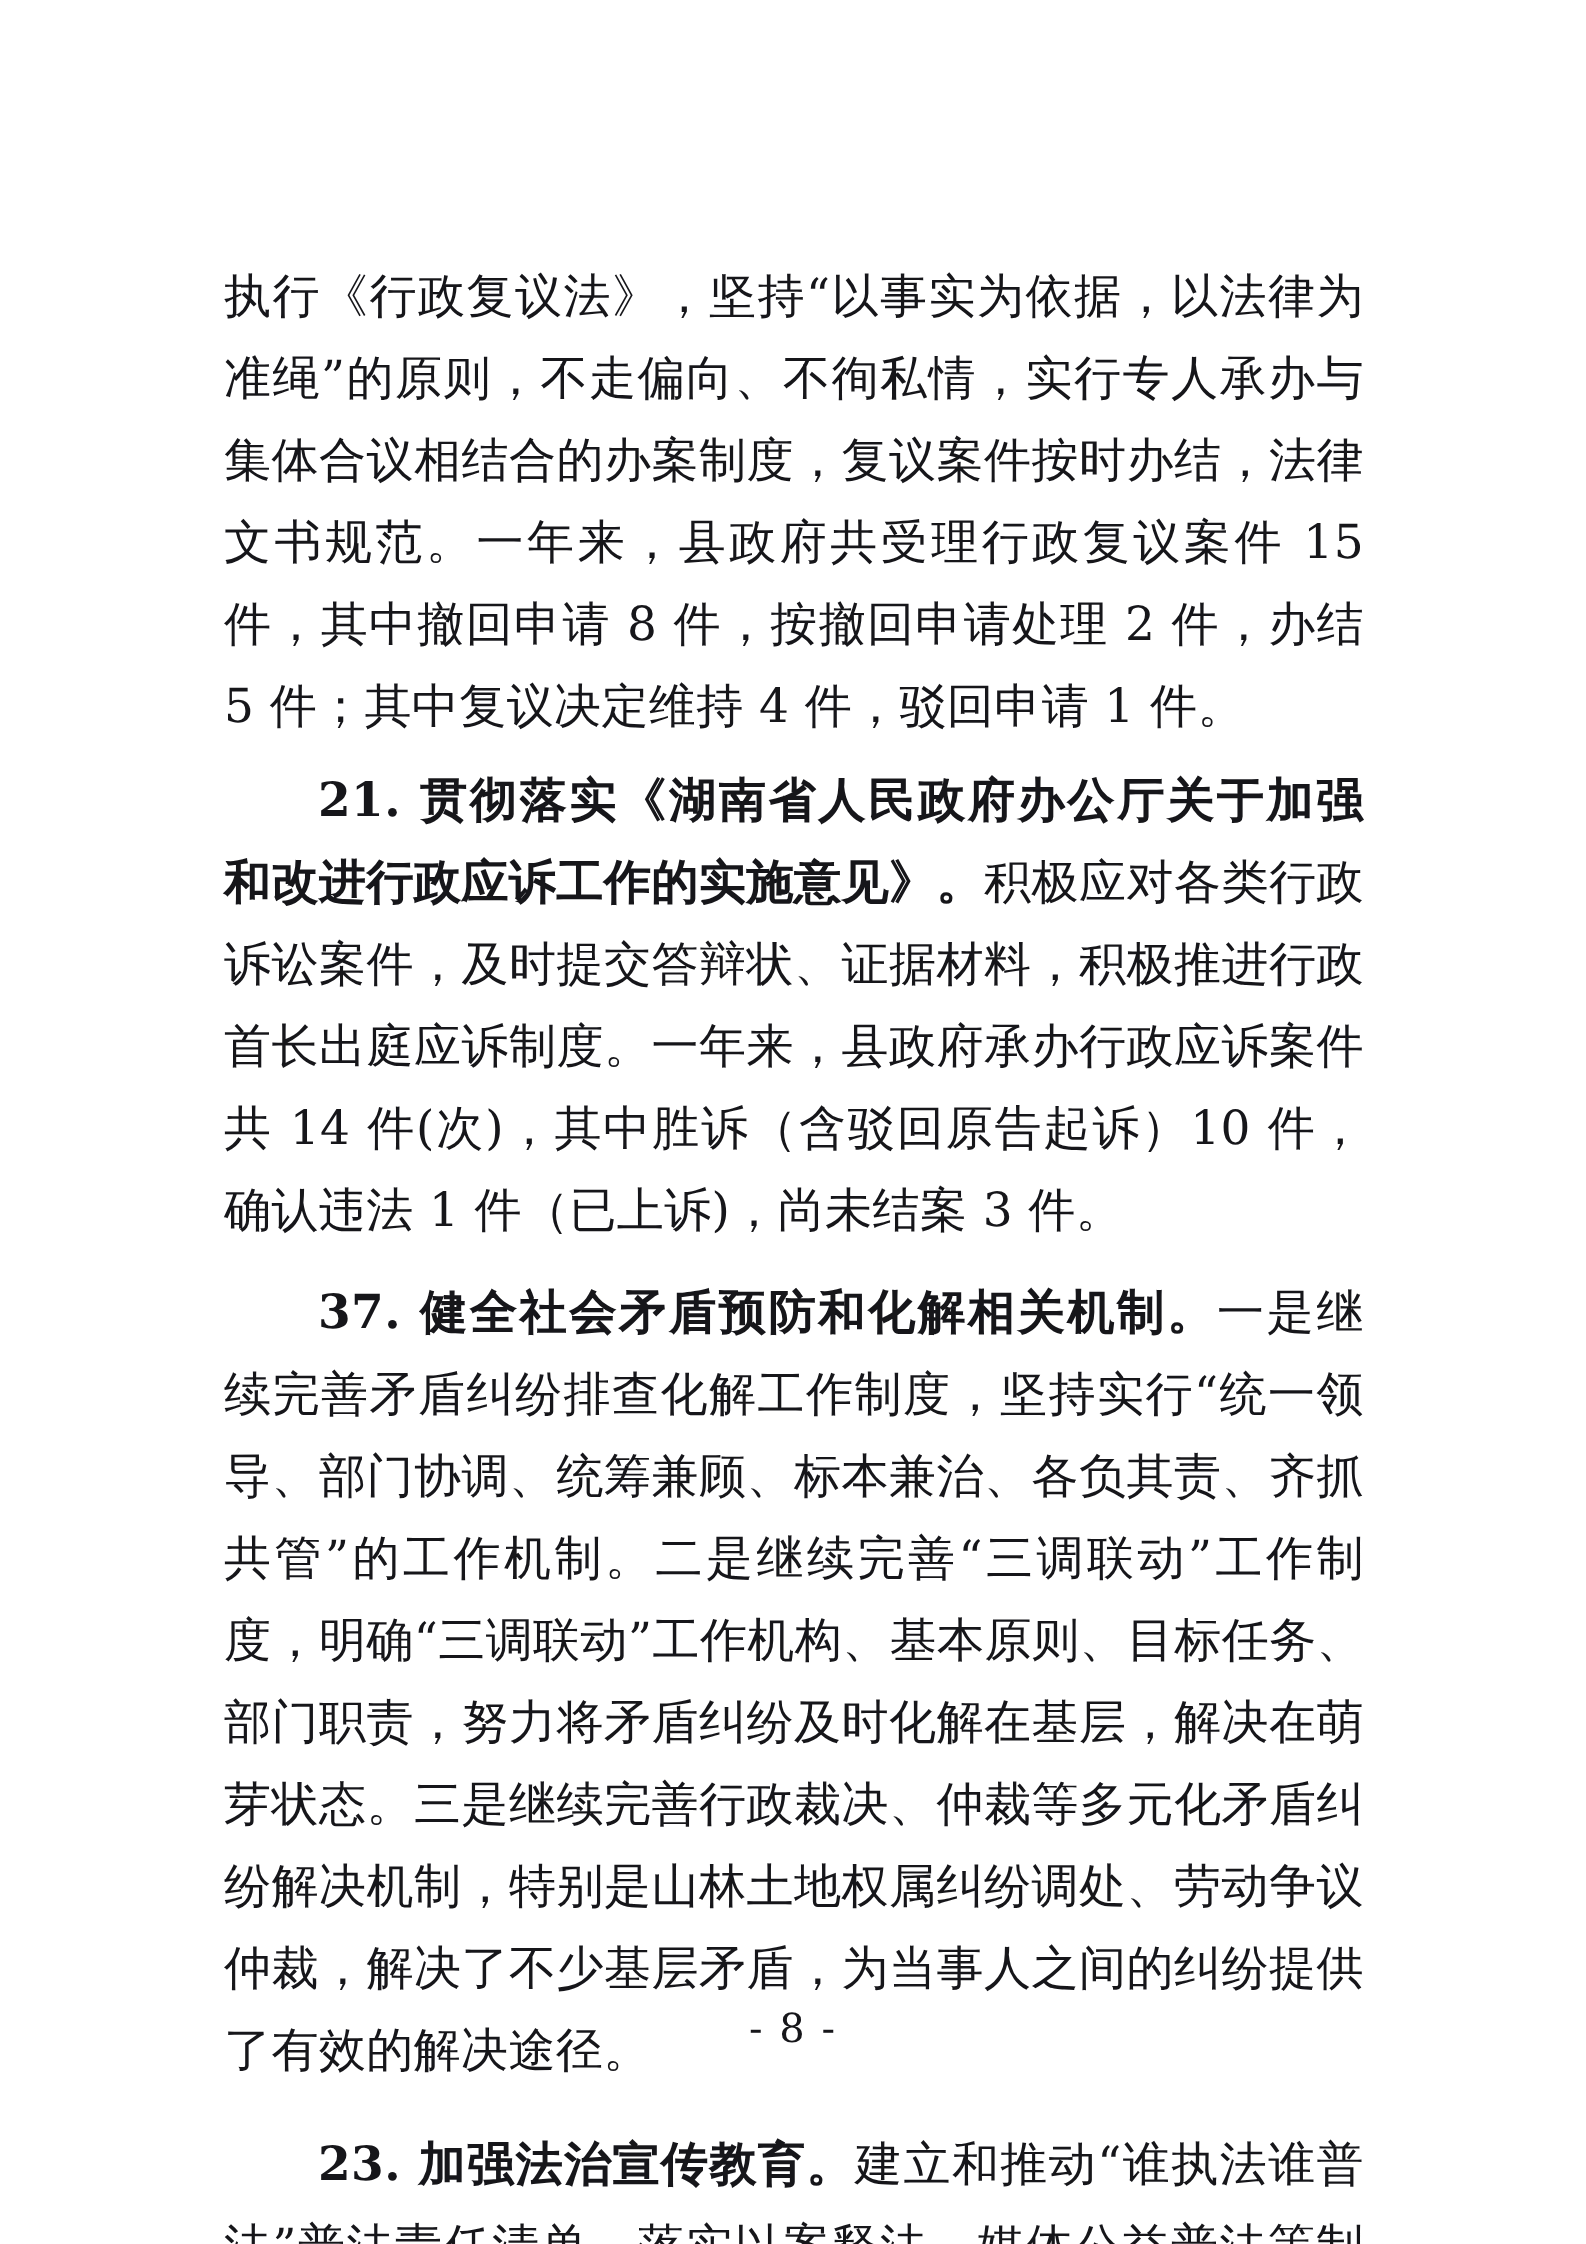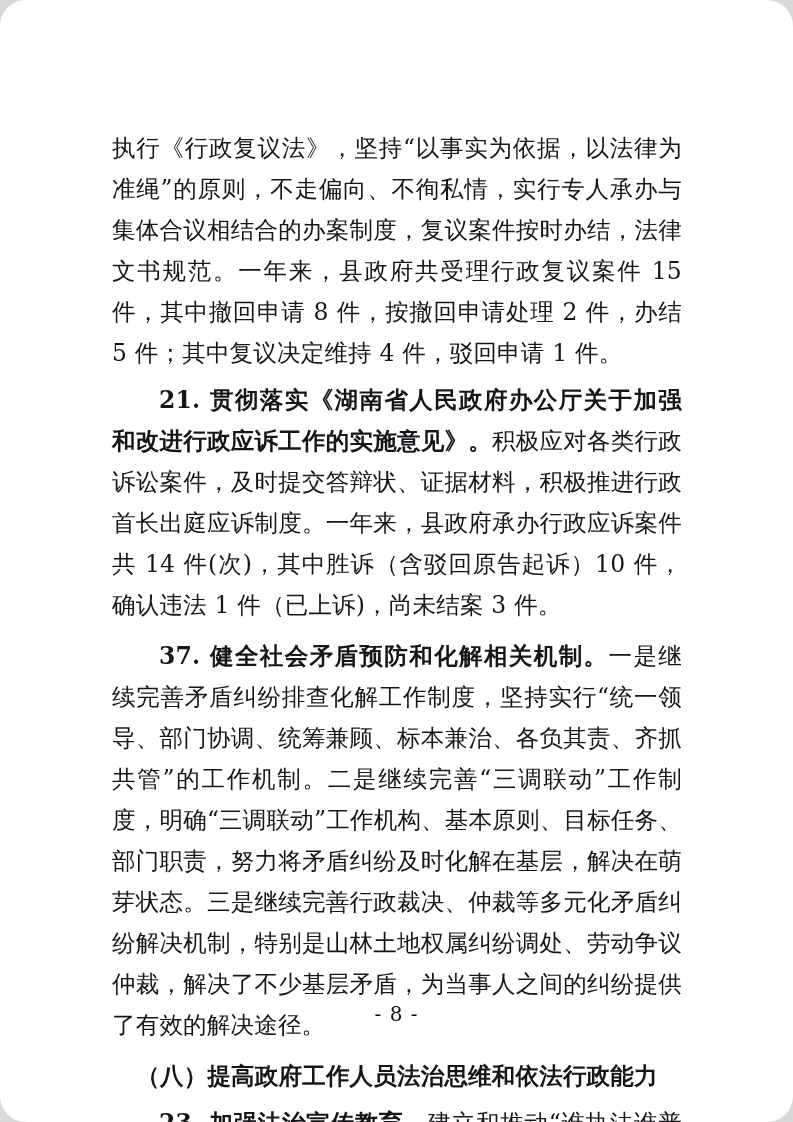--- a/index.html
+++ b/index.html
@@ -11,21 +11,20 @@
     font-family: "DejaVu Serif", "Liberation Serif", serif;
   }
   .page {
     width: 793px;
     height: 1122px;
     background: #ffffff;
     position: relative;
     box-sizing: border-box;
     overflow: hidden;
     margin: 0 auto;
-    border-radius: 26px;
   }
   .content {
     position: absolute;
     left: 112px;
     top: 128px;
     width: 570px;
   }
   .para {
     font-size: 23.5px;
     line-height: 41px;
@@ -76,21 +75,20 @@
     </p>
 
     <div class="gap-md"></div>
 
     <p class="para indent">
       <span class="bold">37. 健全社会矛盾预防和化解相关机制。</span><span>一是继续完善矛盾纠纷排查化解工作制度，坚持实行“统一领导、部门协调、统筹兼顾、标本兼治、各负其责、齐抓共管”的工作机制。二是继续完善“三调联动”工作制度，明确“三调联动”工作机构、基本原则、目标任务、部门职责，努力将矛盾纠纷及时化解在基层，解决在萌芽状态。三是继续完善行政裁决、仲裁等多元化矛盾纠纷解决机制，特别是山林土地权属纠纷调处、劳动争议仲裁，解决了不少基层矛盾，为当事人之间的纠纷提供了有效的解决途径。</span>
     </p>
 
     <div class="gap-md"></div>
 
-    <p class="para center bold">（八）提高政府工作人员法治思维和依法行政能力</p>
 
     <div class="gap-sm"></div>
 
     <p class="para indent">
       <span class="bold">23. 加强法治宣传教育。</span><span>建立和推动“谁执法谁普法”普法责任清单，落实以案释法、媒体公益普法等制度；建立领导</span>
     </p>
 
   </div>
 
   <div class="footer">- 8 -</div>

